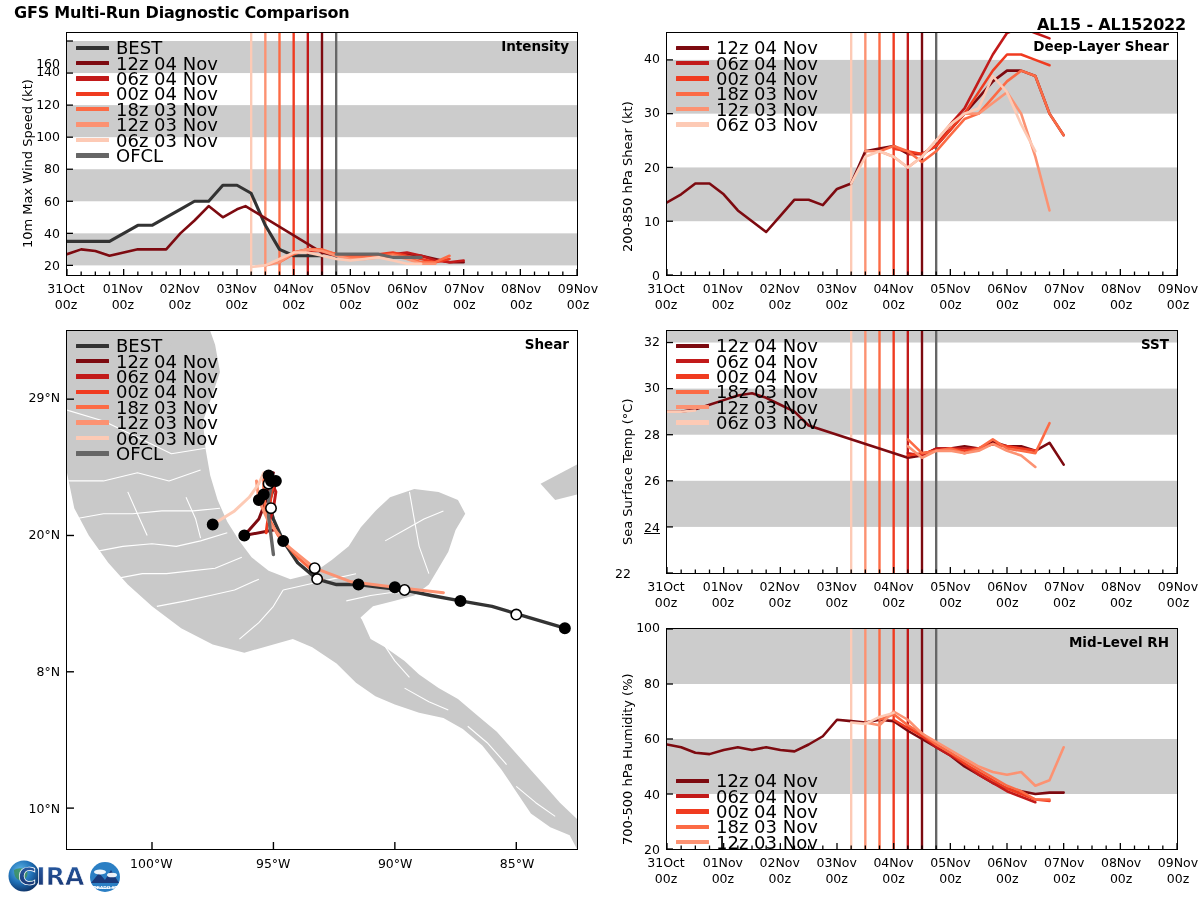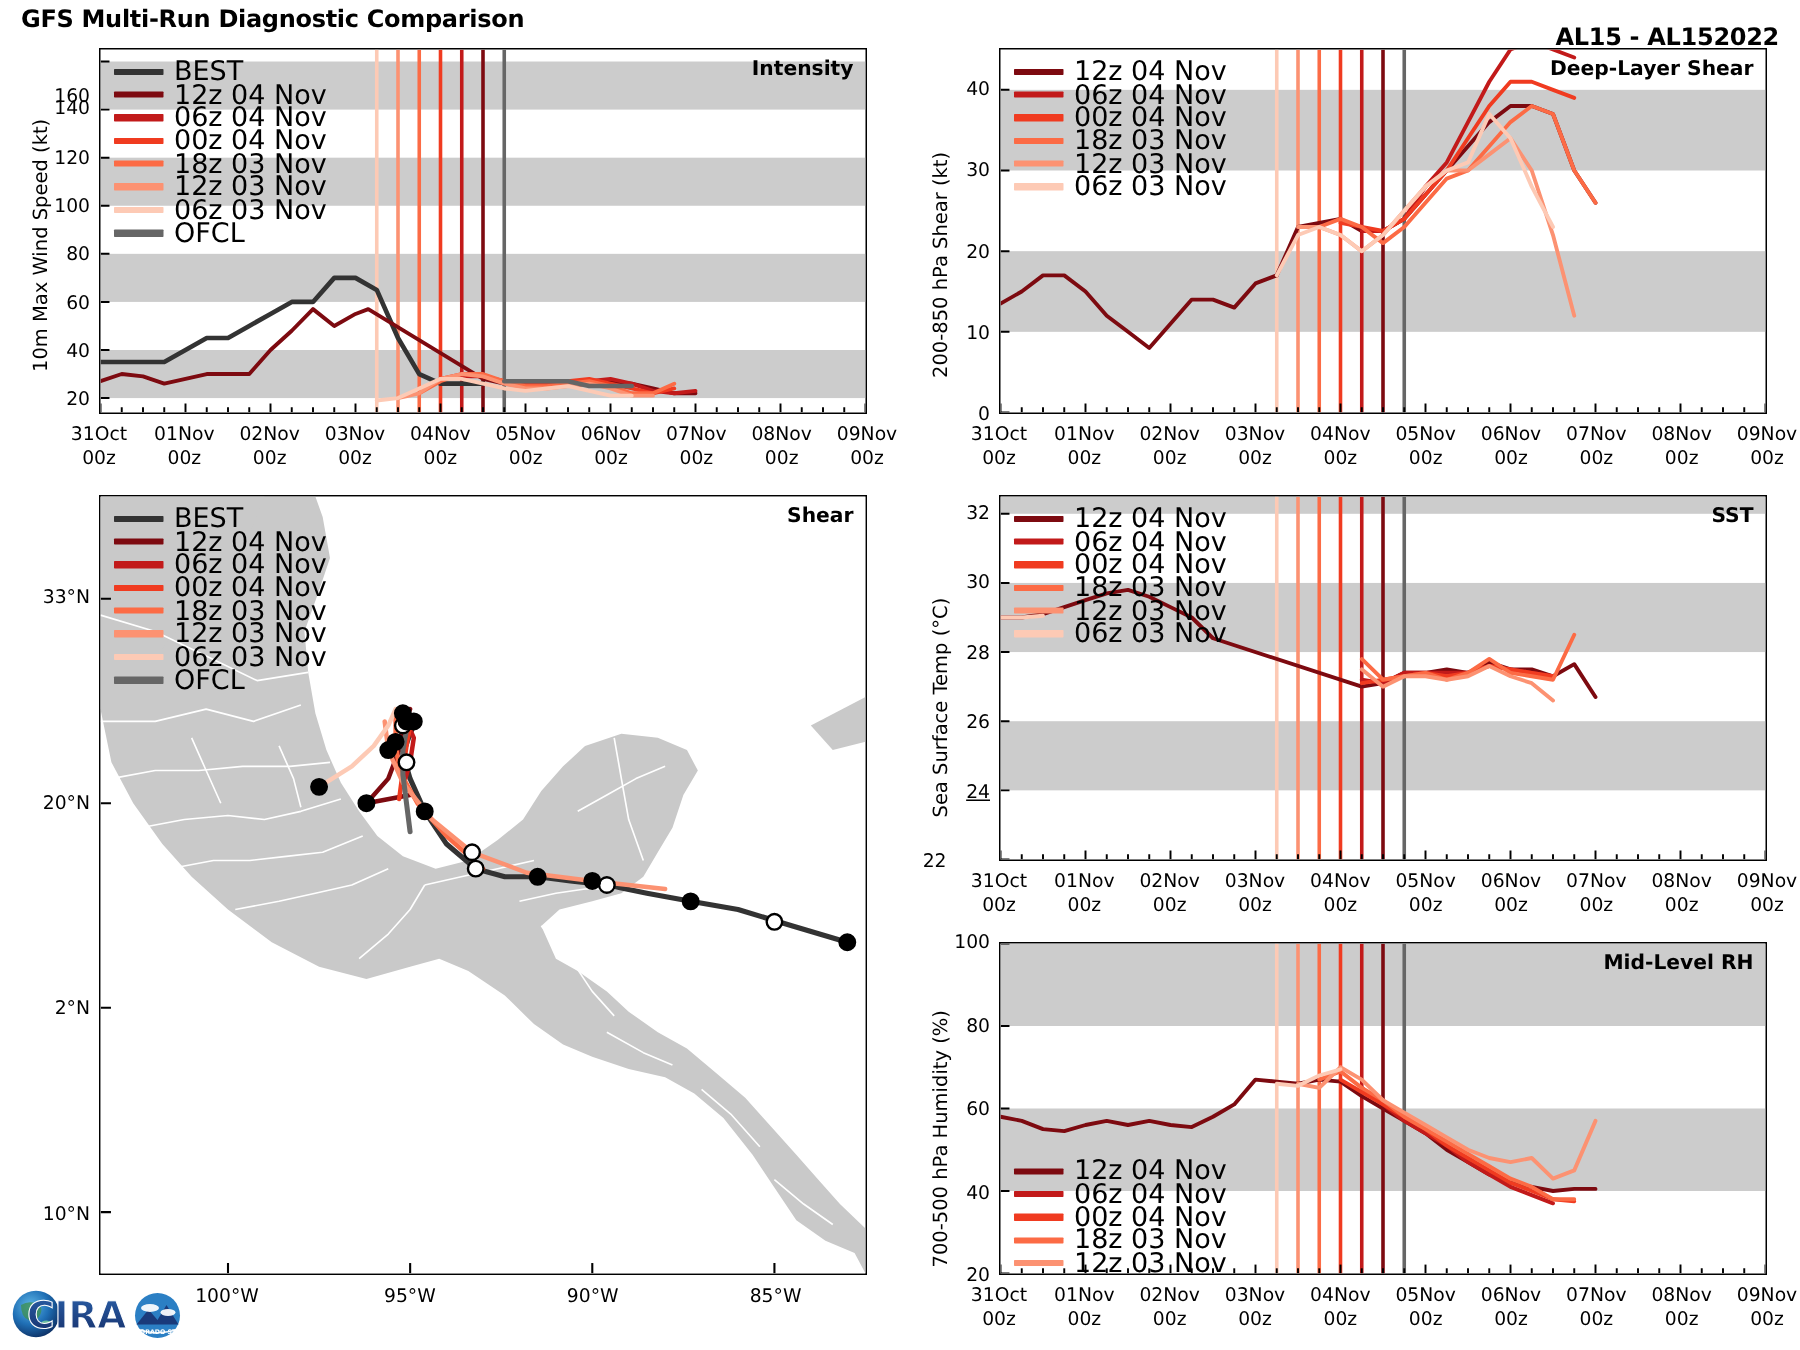--- a/index.html
+++ b/index.html
@@ -251,23 +251,23 @@
           <div class="ltext">06z 03 Nov</div>
         </div>
         <div class="lrow">
           <div class="lswatch" style="background: rgb(102, 102, 102);"></div>
           <div class="ltext">OFCL</div>
         </div>
       </div>
 </div>
 <div id="ytk-track">
       <div class="ytick" style="left: 8px; width: 52px; top: 800.947px;">10°N</div>
-      <div class="ytick" style="left: 8px; width: 52px; top: 664.105px;">2°N</div>
+      <div class="ytick" style="left: 8px; width: 52px; top: 664.105px;">8°N</div>
       <div class="ytick" style="left: 8px; width: 52px; top: 527.263px;">20°N</div>
-      <div class="ytick" style="left: 8px; width: 52px; top: 390.421px;">33°N</div>
+      <div class="ytick" style="left: 8px; width: 52px; top: 390.421px;">29°N</div>
     </div>
 <div id="xtk-track">
       <div class="xtick" style="left: 116.333px; width: 70px; top: 856px;">100°W</div>
       <div class="xtick" style="left: 238.238px; width: 70px; top: 856px;">95°W</div>
       <div class="xtick" style="left: 360.143px; width: 70px; top: 856px;">90°W</div>
       <div class="xtick" style="left: 482.048px; width: 70px; top: 856px;">85°W</div>
     </div>
 
 <div class="panel" id="p-shear" style="left:666px;top:32px;width:512px;height:244px;">
   <svg class="plotsvg" id="svg-shear" viewBox="0 0 512 244" preserveAspectRatio="none">

